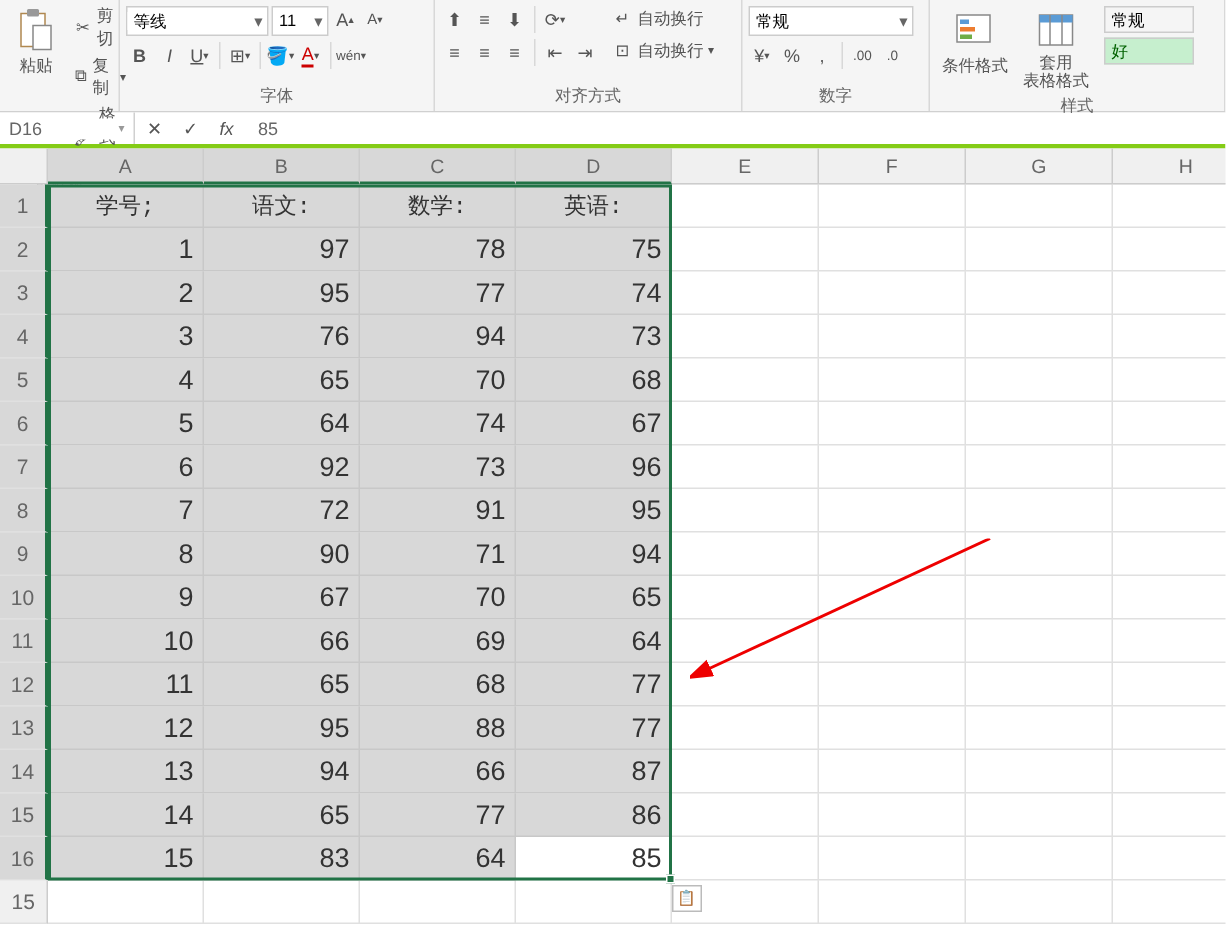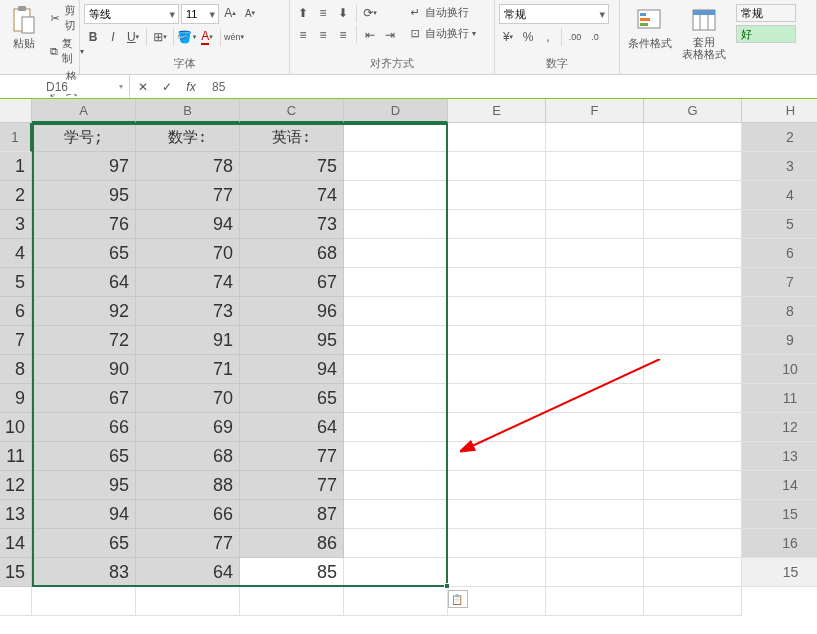--- a/index.html
+++ b/index.html
@@ -18,21 +18,21 @@
 .combo input { border: none; outline: none; font-size: 11px; padding: 0 4px; width: 100%; }
 .combo .arrow { padding: 0 3px; color: #666; }
 .btn-row { display: flex; gap: 2px; align-items: flex-start; }
 .sq-btn { width: 18px; height: 18px; display: flex; align-items: center; justify-content: center; border: 1px solid transparent; cursor: pointer; color: #555; }
 .vbar { width: 1px; background: #d8d8d8; margin: 0 2px; align-self: stretch; }
 .lg-btn { display: flex; flex-direction: column; align-items: center; padding: 2px 4px; cursor: pointer; font-size: 11px; color: #555; }
 .style-box { width: 60px; height: 18px; border: 1px solid #ccc; font-size: 11px; display: flex; align-items: center; padding: 0 4px; }
 .style-good { background: #c6efce; color: #006100; }
 
 
-.formula-bar { display: flex; align-items: center; border-bottom: 1px solid #84cc16; height: 24px; background: #fff; padding-left: 40px; }
+.formula-bar { display: flex; align-items: center; border-bottom: 3px solid #84cc16; height: 24px; background: #fff; }
 .name-box { width: 90px; border-right: 1px solid #d0d0d0; padding: 0 6px; display: flex; align-items: center; height: 100%; }
 .name-box input { border: none; outline: none; width: 100%; font-size: 12px; color: #666; }
 .fb-btns { display: flex; align-items: center; padding: 0 4px; gap: 6px; color: #999; }
 .fb-input { flex: 1; padding: 0 8px; }
 .fb-input input { border: none; outline: none; width: 100%; font-size: 12px; color: #666; }
 
 
 .grid-wrap { position: relative; }
 .grid { display: grid; grid-template-columns: 32px repeat(4, 104px) repeat(4, 98px); }
 .corner { background: #f0f0f0; border-right: 1px solid #ccc; border-bottom: 1px solid #ccc; height: 24px; }
@@ -250,20 +250,21 @@
             </svg>
         </span>
         <span style="white-space:pre;text-align:center;line-height:1.1">套用
 表格格式</span>
       </div>
       <div class="ribbon-col" style="gap:3px;padding-top:2px;margin-left:4px">
         <div class="style-box">常规</div>
         <div class="style-box style-good">好</div>
       </div>
     </div>
+    <div class="ribbon-group-label">样式</div>
   </div>
 </div>
 
 <div class="formula-bar">
   <div class="name-box">
     <input value="D16" style="">
     <span style="font-size:8px;color:#999">▾</span>
   </div>
   <div class="fb-btns">
     <span class="sq-btn">
@@ -287,20 +288,21 @@
       <div class="col-h sel">A</div>
       <div class="col-h sel">B</div>
       <div class="col-h sel">C</div>
       <div class="col-h sel">D</div>
       <div class="col-h">E</div>
       <div class="col-h">F</div>
       <div class="col-h">G</div>
       <div class="col-h">H</div>
       <div class="row-h sel">1</div>
       <div class="cell selected header-row">学号;</div>
+      <div class="cell selected header-row">语文:</div>
       <div class="cell selected header-row">数学:</div>
       <div class="cell selected header-row">英语:</div>
       <div class="cell"></div>
       <div class="cell"></div>
       <div class="cell"></div>
       <div class="cell"></div>
       <div class="row-h sel">2</div>
       <div class="cell selected num">1</div>
       <div class="cell selected num">97</div>
       <div class="cell selected num">78</div>

